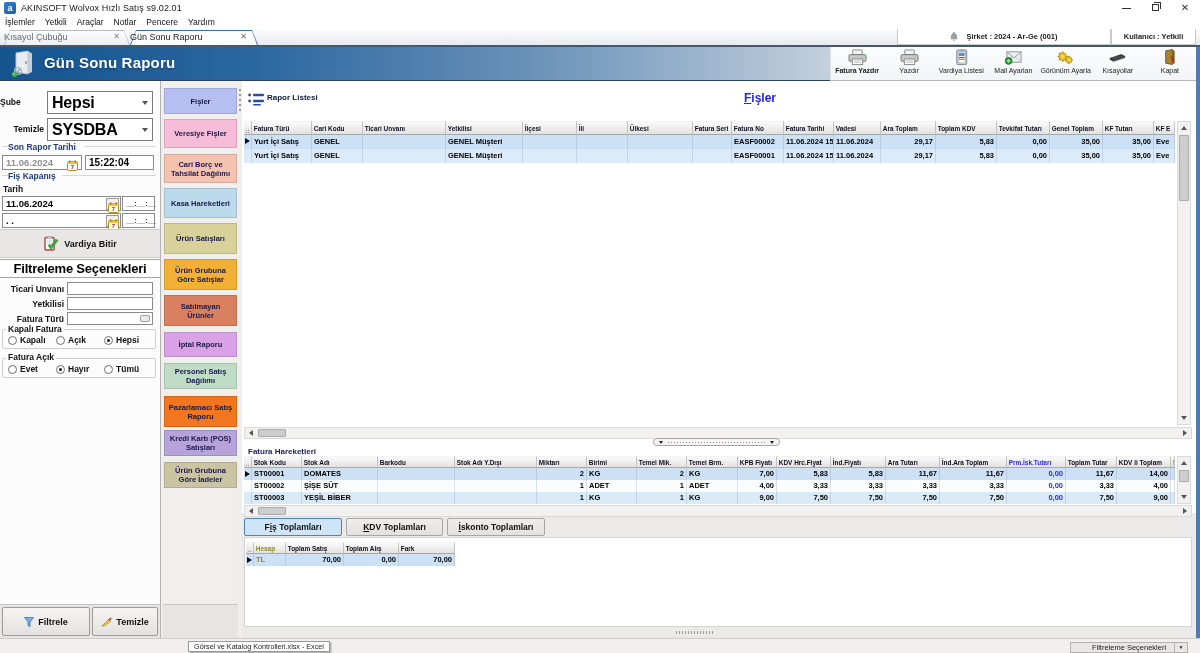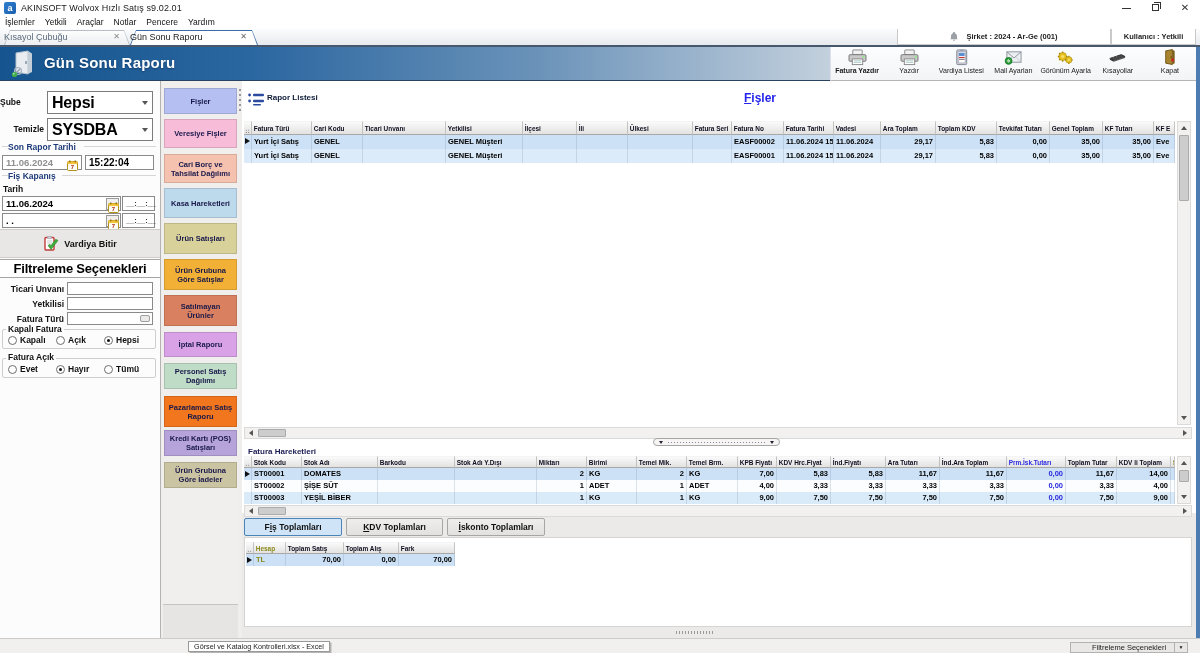--- a/index.html
+++ b/index.html
@@ -402,20 +402,36 @@
           <span class="rlbl">Evet</span>
         </div>
         <div class="radio" style="left:56px;top:283px;">
           <span class="circ sel"></span>
           <span class="rlbl">Hayır</span>
         </div>
         <div class="radio" style="left:104px;top:283px;">
           <span class="circ"></span>
           <span class="rlbl">Tümü</span>
         </div>
+        <div id="filter-footer">
+          <div class="fbtn" style="left:2px;width:88px;">
+            <svg width="10" height="10" viewBox="0 0 10 10">
+              <path d="M0.5 0.5 L9.5 0.5 L6 5 L6 9.5 L4 8.5 L4 5 Z" fill="#7ab0e8" stroke="#3a70b0" stroke-width="0.8"></path>
+            </svg>
+            <span>Filtrele</span>
+          </div>
+          <div class="fbtn" style="left:92px;width:66px;">
+            <svg width="11" height="10" viewBox="0 0 11 10">
+              <path d="M1 9 L7.5 2.5 L9.5 4.5 L3 9 Z" fill="#f0c040" stroke="#a07818" stroke-width="0.6"></path>
+              <path d="M7.5 2.5 L8.8 1.2 Q9.4 0.6 10 1.2 Q10.6 1.8 10 2.4 L8.7 3.7 Z" fill="#e05050" stroke="#903030" stroke-width="0.5"></path>
+              <path d="M1 9 L2.4 9 L1.6 8.2 Z" fill="#555"></path>
+            </svg>
+            <span>Temizle</span>
+          </div>
+        </div>
       </div>
 
     <div id="catcol" class="abs">
         <div style="position:absolute;left:0;top:523px;width:75px;height:34px;background:#e7e5e3;border-top:1px solid #c6c4c2;"></div>
         <div class="catbtn" style="top: 7px; height: 26px; background: rgb(181, 191, 241);">Fişler</div>
         <div class="catbtn" style="top: 38px; height: 29px; background: rgb(247, 188, 216);">Veresiye Fişler</div>
         <div class="catbtn" style="top: 73px; height: 29px; background: rgb(246, 194, 176);">Cari Borç ve Tahsilat Dağılımı</div>
         <div class="catbtn" style="top: 107px; height: 30px; background: rgb(189, 217, 236);">Kasa Hareketleri</div>
         <div class="catbtn" style="top: 142px; height: 31px; background: rgb(216, 210, 154);">Ürün Satışları</div>
         <div class="catbtn" style="top: 178px; height: 31px; background: rgb(242, 177, 54);">Ürün Grubuna Göre Satışlar</div>

